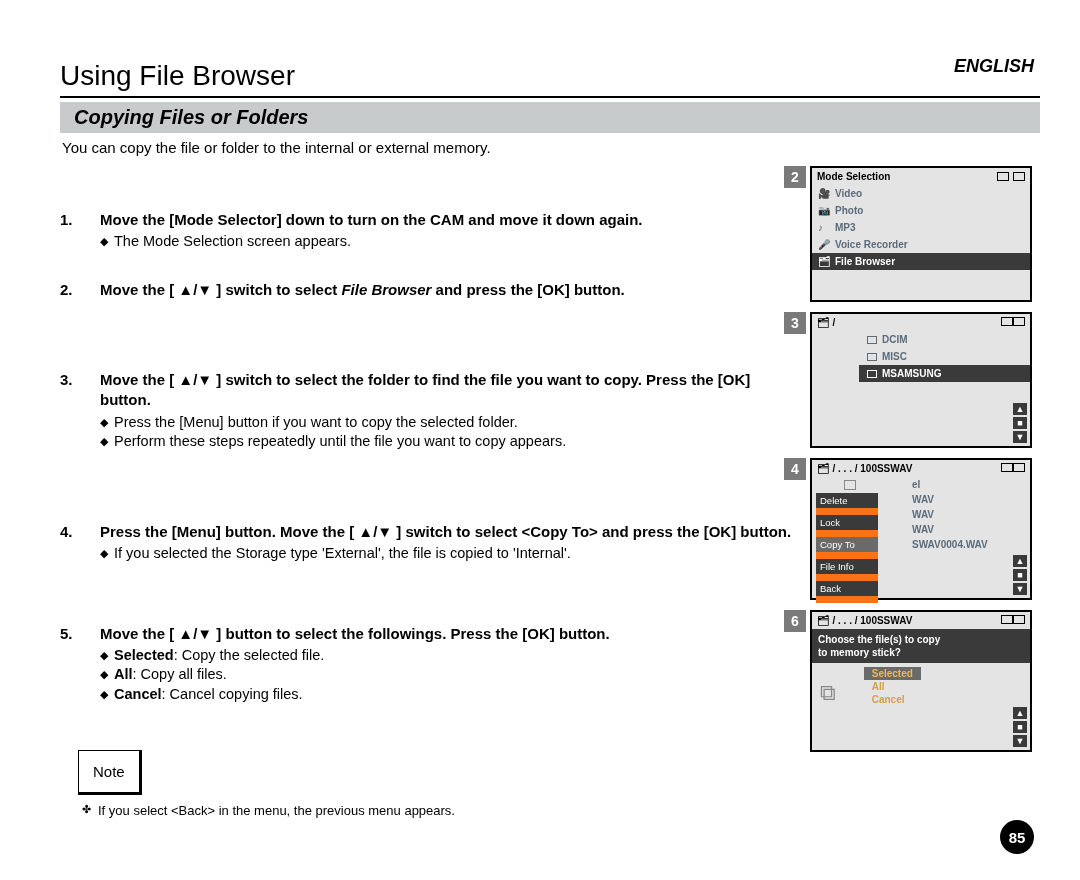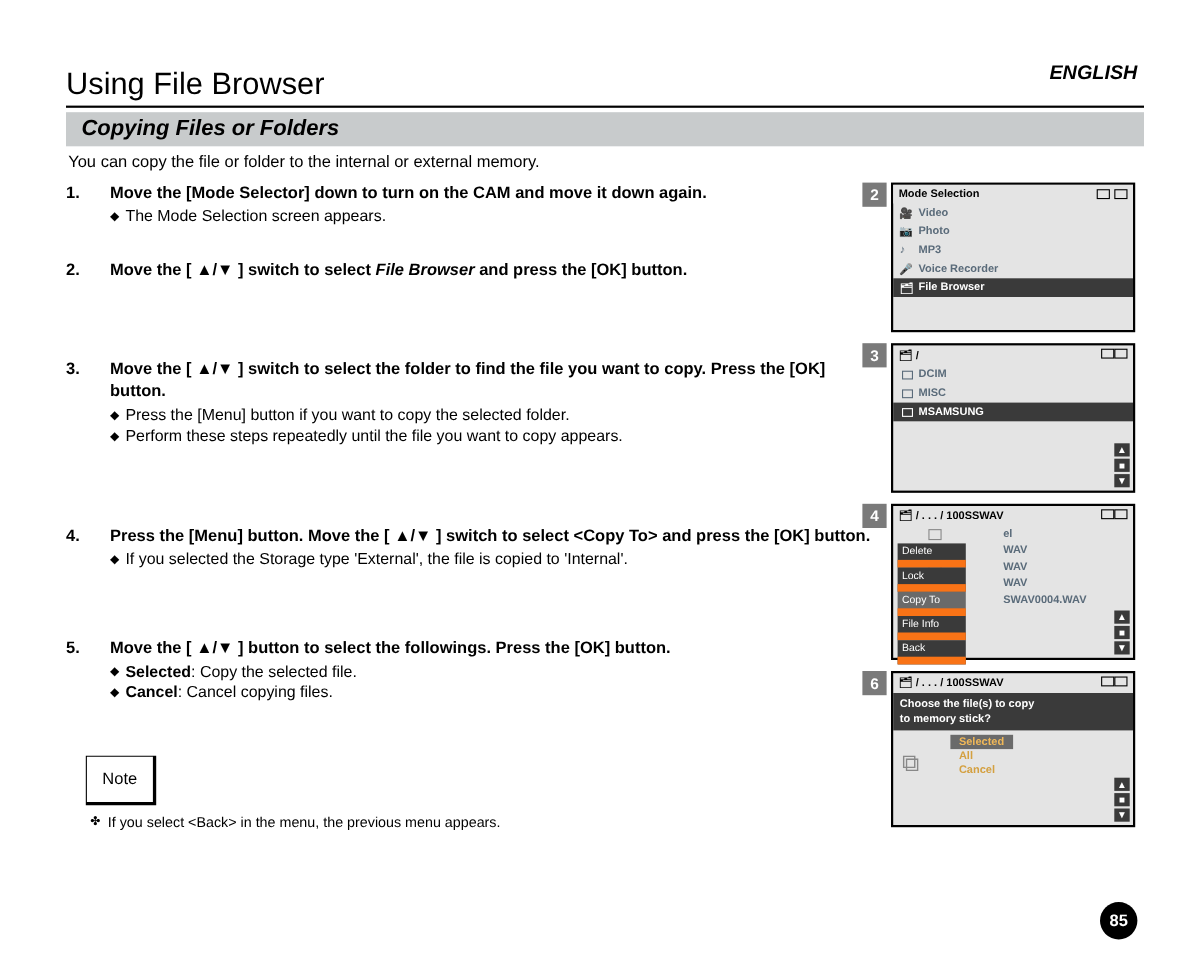--- a/index.html
+++ b/index.html
@@ -5,21 +5,21 @@
   * { box-sizing: border-box; margin: 0; padding: 0; }
   body { font-family: Arial, Helvetica, sans-serif; background:#fff; width:1080px; height:880px; position:relative; overflow:hidden; }
   .page { padding: 60px 40px 40px 60px; position:relative; height:100%; }
   .lang { position:absolute; top:56px; right:46px; font-weight:bold; font-style:italic; font-size:18px; }
   .hline { border-top:2px solid #000; margin-top:4px; }
   h1.chapter { font-size:28px; font-weight:normal; margin-bottom:2px; }
   .section-bar { background:#c8cbcc; margin-top:4px; padding:4px 14px; }
   .section-bar h2 { font-size:20px; font-style:italic; font-weight:bold; color:#000; }
   .intro { font-size:15px; margin:6px 0 10px 2px; }
   .columns { display:flex; }
-  .left { flex: 1 1 auto; padding-right:10px; }
+  .left { flex: 1 1 auto; padding-right:10px;margin-top:44px; }
   .right { width:230px; flex:0 0 230px; }
   ol.steps { list-style:none; counter-reset:step; }
   ol.steps > li { counter-increment:step; position:relative; padding-left:40px; margin-bottom:28px; font-size:15px; line-height:1.35; }
   ol.steps > li::before { content:counter(step) "."; position:absolute; left:0; font-weight:bold; font-size:15px; }
   .step-head { font-weight:bold; display:inline; }
   .step-head .ital { font-style:italic; }
   .sub { margin-top:2px; padding-left:0; font-size:14.5px; }
   .sub div { position:relative; padding-left:14px; }
   .sub div::before { content:"◆"; position:absolute; left:0; font-size:11px; top:2px; }
   .sub .bld { font-weight:bold; }
@@ -30,21 +30,21 @@
   
   .screen-wrap { position:relative; margin-bottom:10px; }
   .stepnum { position:absolute; left:-26px; top:0; width:22px; height:22px; background:#7a7a7a; color:#fff; font-size:14px; font-weight:bold; display:flex; align-items:center; justify-content:center; }
   .screen { border:2px solid #000; background:#e4e4e4; width:222px; position:relative; }
   .scr-title { background:#e4e4e4; font-weight:bold; font-size:10px; padding:3px 5px; display:flex; justify-content:space-between; align-items:center; }
   .scr-title .icons { display:flex; gap:4px; }
   .ic { width:12px; height:9px; border:1px solid #000; display:inline-block; }
   .mode-item { font-size:10px; font-weight:bold; padding:3px 6px; display:flex; align-items:center; gap:6px; color:#5a6b7a; }
   .mode-item.sel { background:#3a3a3a; color:#fff; }
   .mi-ico { width:11px; height:11px; display:inline-block; }
-  .folder-list { padding-bottom:30px; }
+  .folder-list { padding-bottom:30px;margin-left:47px; }
   .folder-item { font-size:10px; font-weight:bold; padding:3px 8px; display:flex; align-items:center; gap:5px; color:#5a6b7a; }
   .folder-item.sel { background:#3a3a3a; color:#fff; }
   .folder-ico { width:10px; height:8px; border:1px solid #5a6b7a; display:inline-block; }
   .folder-item.sel .folder-ico { border-color:#fff; }
   .bread { font-size:10px; font-weight:bold; padding:3px 5px; display:flex; justify-content:space-between; align-items:center; }
   .filelist { position:relative; }
   .file-row { font-size:10px; font-weight:bold; padding:2px 6px 2px 28px; color:#5a6b7a; position:relative;margin-left:20px; }
   .file-row::before { content:""; width:10px; height:8px; border:1px solid #888; position:absolute; left:12px; top:3px; }
   .menu-pop { position:absolute; left:4px; top:16px; width:62px; background:rgba(255,255,255,0.15); }
   .menu-pop div { font-size:9.5px; font-weight:normal; color:#fff; background:#3a3a3a; padding:2px 4px; border-bottom:7px solid #f97316; }
@@ -81,20 +81,21 @@
           <li style="margin-bottom: 70px;"><span class="step-head">Move the [ ▲/▼ ] switch to select <span class="ital">File Browser</span> and press the [OK] button.</span></li>
           <li style="margin-bottom: 70px;"><span class="step-head">Move the [ ▲/▼ ] switch to select the folder to find the file you want to copy. Press the [OK] button.</span><div class="sub">
               <div>Press the [Menu] button if you want to copy the selected folder.</div>
               <div>Perform these steps repeatedly until the file you want to copy appears.</div>
             </div></li>
           <li style="margin-bottom: 60px;"><span class="step-head">Press the [Menu] button. Move the [ ▲/▼ ] switch to select &lt;Copy To&gt; and press the [OK] button.</span><div class="sub">
               <div>If you selected the Storage type 'External', the file is copied to 'Internal'.</div>
             </div></li>
           <li><span class="step-head">Move the [ ▲/▼ ] button to select the followings. Press the [OK] button.</span><div class="sub">
               <div><span class="bld">Selected</span>: Copy the selected file.</div>
+              <div><span class="bld">All</span>: Copy all files.</div>
               <div><span class="bld">Cancel</span>: Cancel copying files.</div>
             </div></li>
         </ol>
 
       <div class="note-label">Note</div>
       <div class="note-body">If you select &lt;Back&gt; in the menu, the previous menu appears.</div>
     </div>
 
     <div class="right" id="right-col">
         <div class="screen-wrap">

